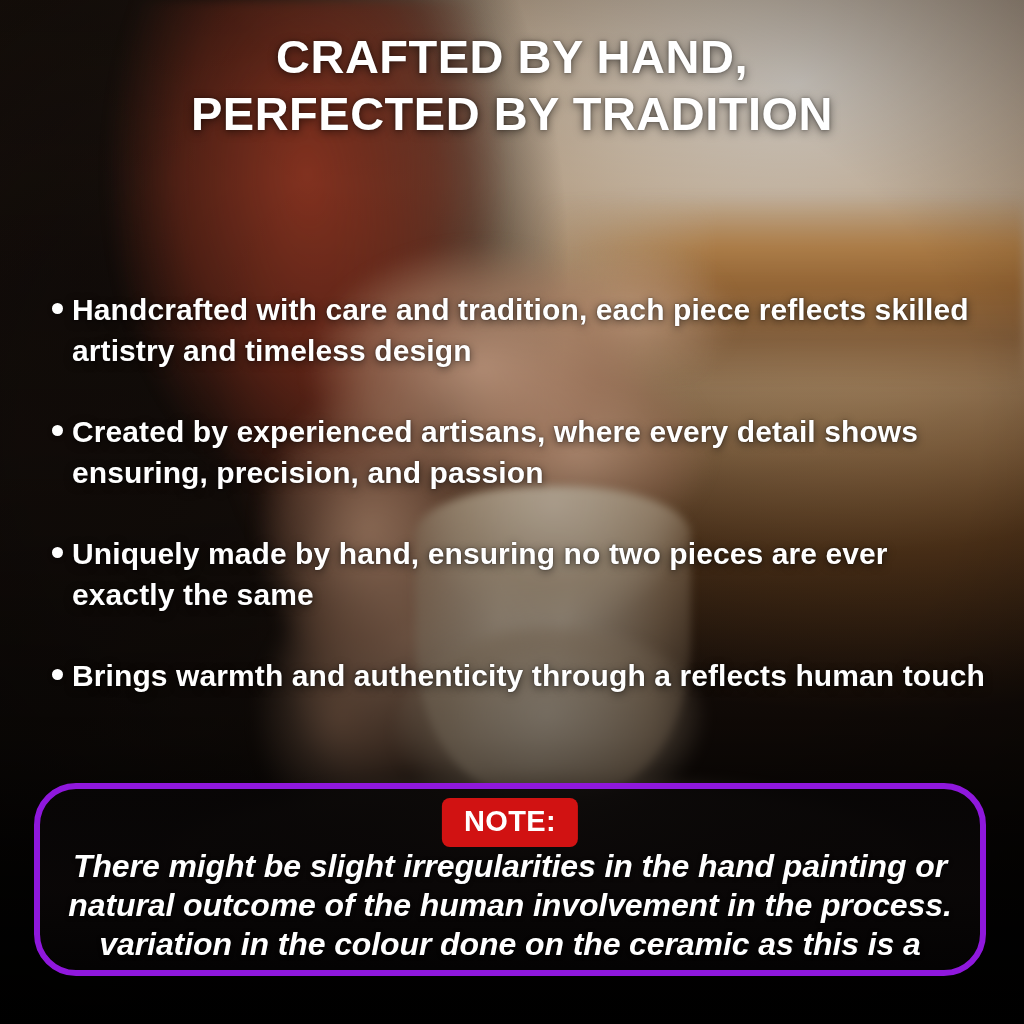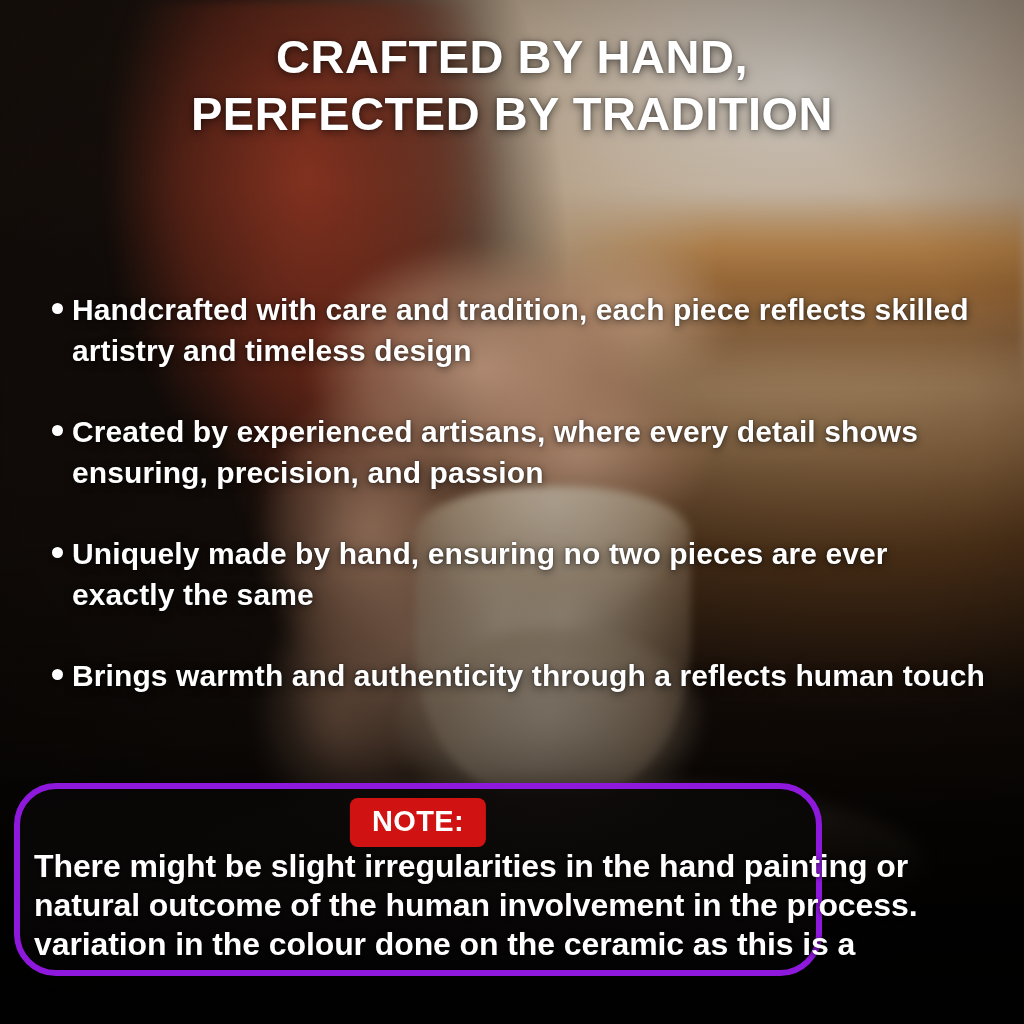--- a/index.html
+++ b/index.html
@@ -168,23 +168,23 @@
     font-weight: 700;
     font-size: 30px;
     line-height: 41px;
     letter-spacing: 0.1px;
     text-shadow: 0 2px 8px rgba(0,0,0,0.6), 0 0 2px rgba(0,0,0,0.45);
   }
 
   
   .note-box {
     position: absolute;
-    left: 14px;
+    left: 34px;
     top: 783px;
-    width: 808px;
+    width: 952px;
     height: 193px;
     box-sizing: border-box;
     border: 6px solid #8f18dd;
     border-radius: 42px;
     background: linear-gradient(180deg, rgba(8,6,6,0.86) 0%, rgba(10,7,7,0.92) 55%, rgba(4,3,3,0.95) 100%);
   }
 
   .note-badge {
     position: absolute;
     left: 50%;
@@ -206,21 +206,21 @@
     right: 14px;
     top: 58px;
     text-align: center;
     color: #ffffff;
     font-weight: 700;
     font-size: 32px;
     line-height: 39px;
     letter-spacing: -0.1px;
     text-shadow: 0 1px 4px rgba(0,0,0,0.7);
   }
-  .note-text .nt-line { display: block; white-space: nowrap; }
+  .note-text .nt-line { display: block; white-space: nowrap; font-style: italic; }
 </style>
 </head>
 <body>
 
 <div id="poster">
 
   <div class="bg-layer bg-room"></div>
   <div class="bg-layer bg-shelf"></div>
   <div class="bg-layer bg-shoulder"></div>
   <div class="bg-layer bg-garment"></div>

